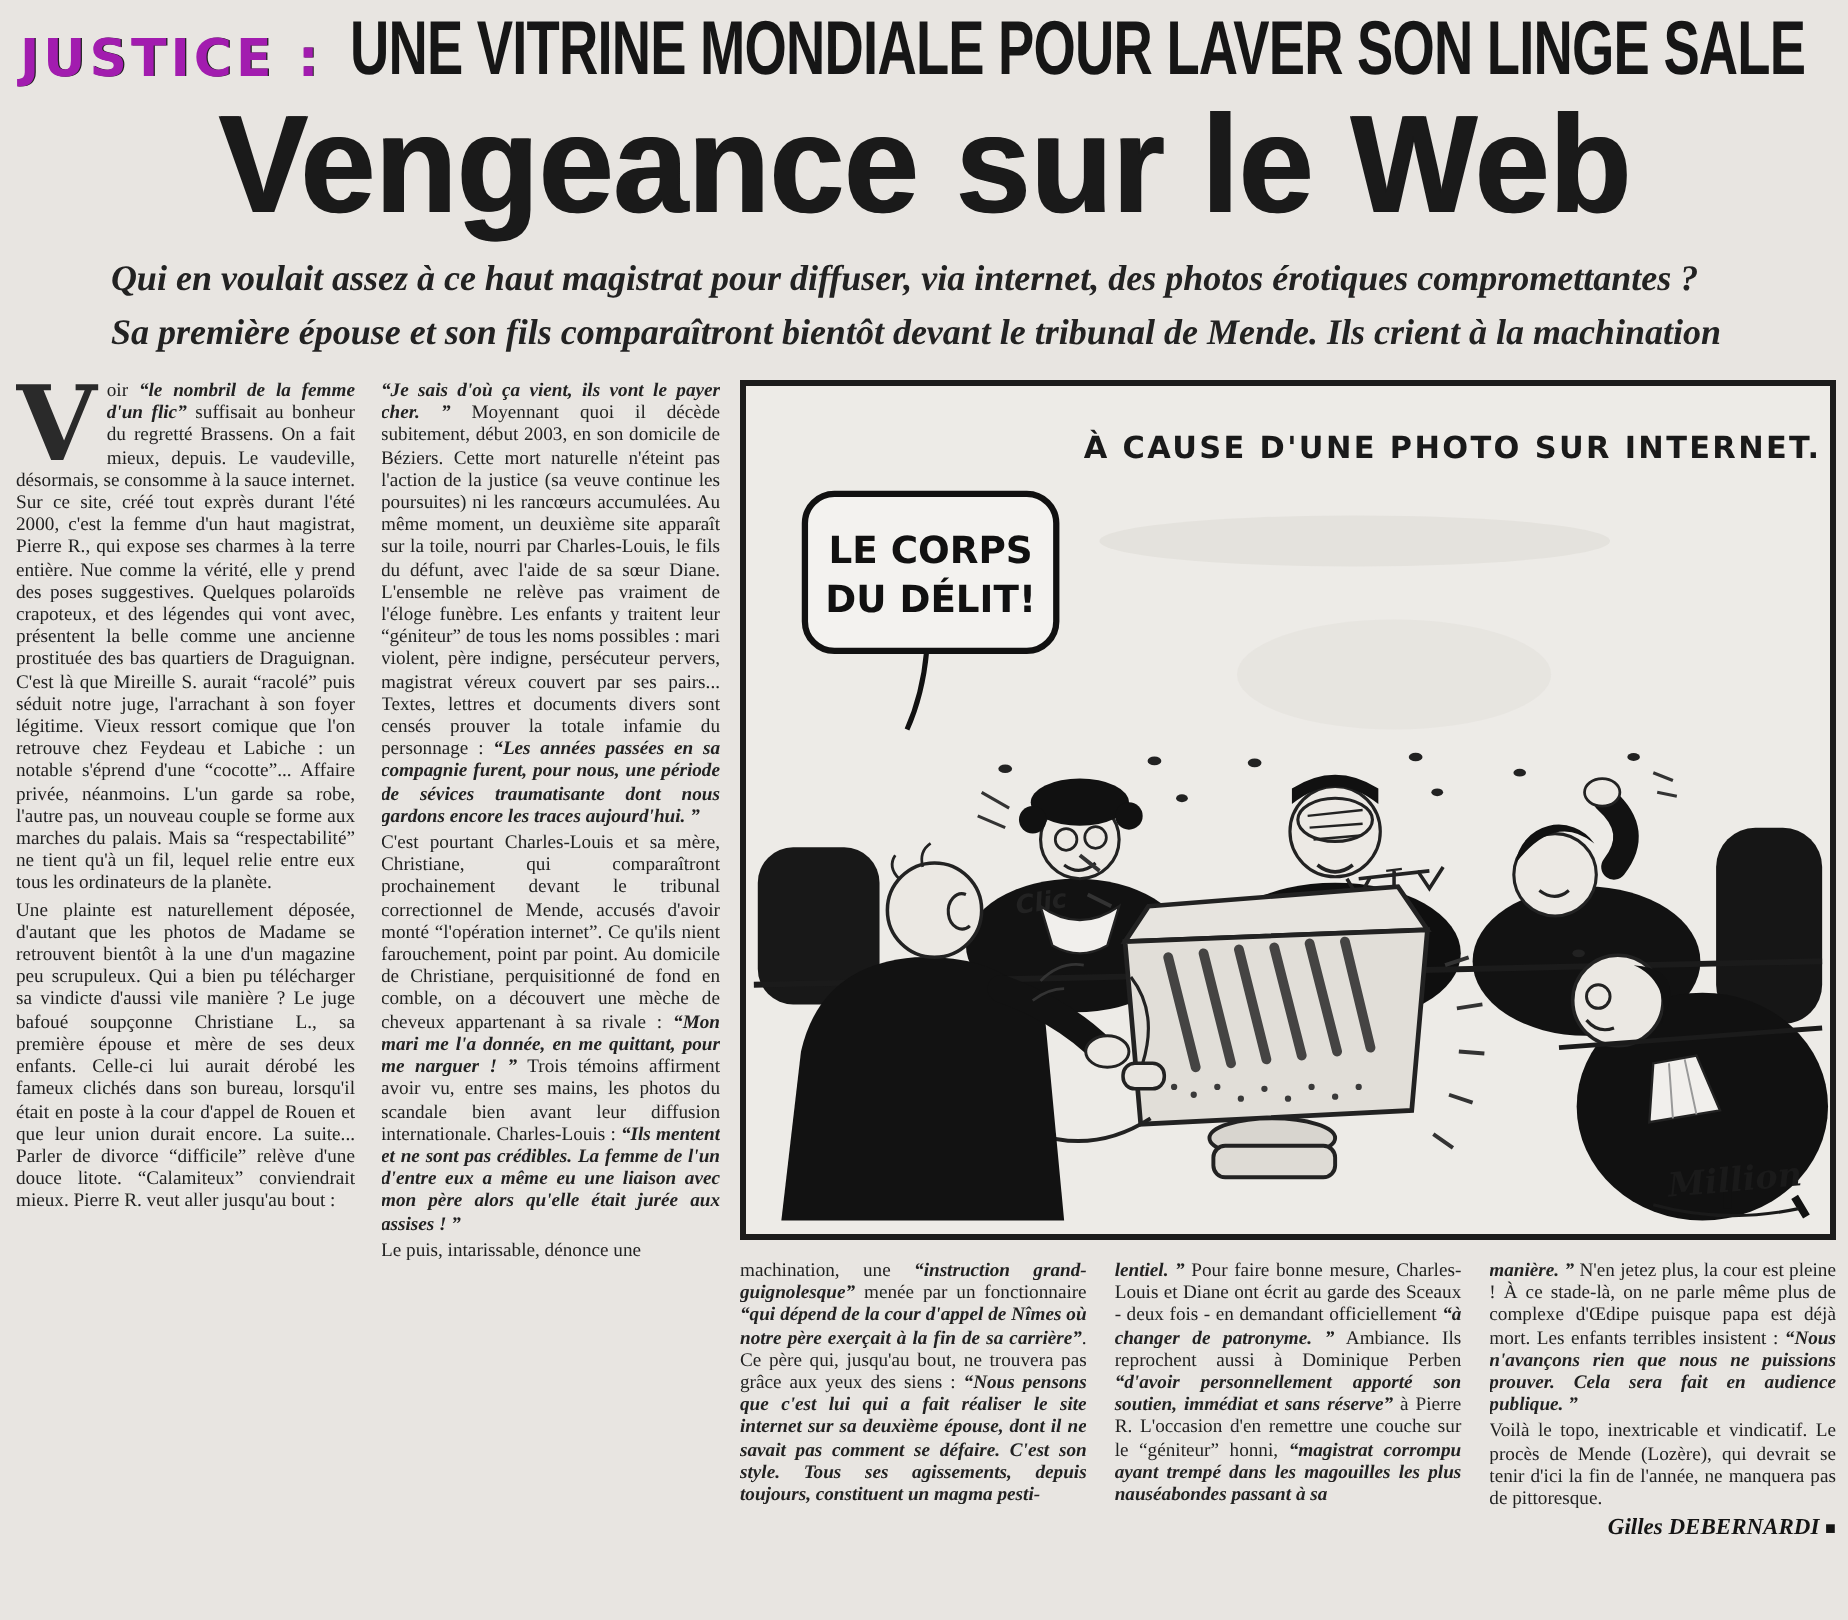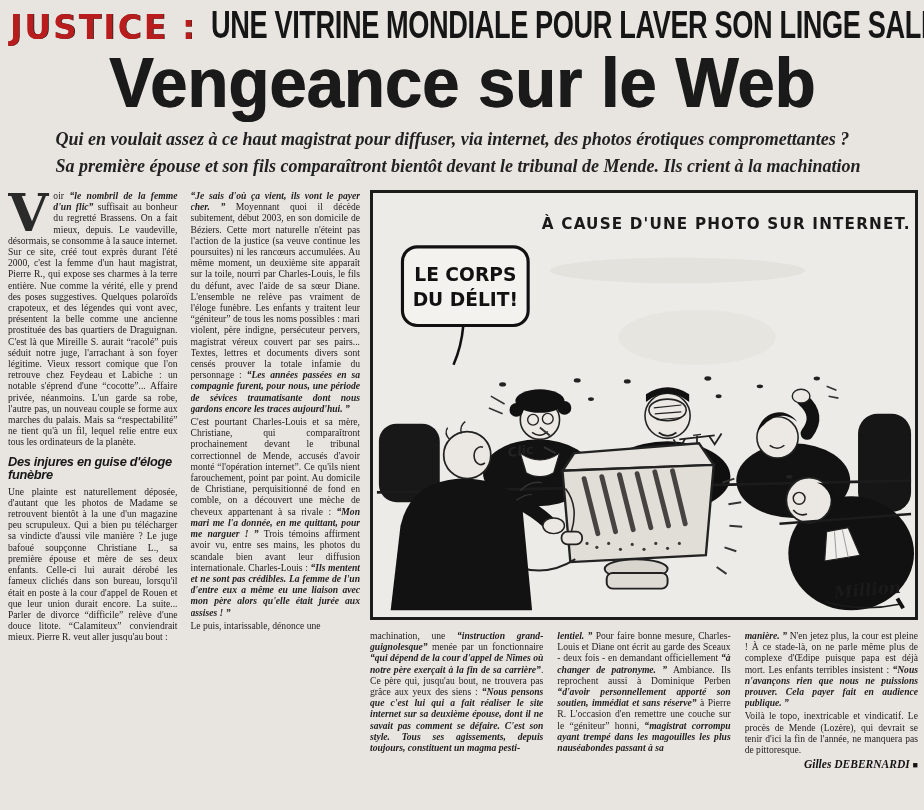--- a/index.html
+++ b/index.html
@@ -6,22 +6,22 @@
   body{width:924px;height:810px;overflow:hidden;background:#f6f5f3;}
   .page{
     position:relative;width:924px;height:810px;
     background:#e8e5e1;
     color:#1d1d1d;
     font-family:"Liberation Serif", serif;
   }
   
   .kicker-row{display:flex;align-items:baseline;gap:14px;padding:8px 4px 0 10px;white-space:nowrap;}
   .kicker{
-    font-family:"DejaVu Sans", sans-serif;font-weight:bold;font-size:33px;
-    letter-spacing:2px;color:#b91c1c;
+    font-family:"DejaVu Sans", sans-serif;font-weight:bold;font-size:26px;
+    letter-spacing:2px;color:#a21caf;
     text-shadow:0.6px 0 0 #222;
   }
   .kicker-title{
     font-family:"Liberation Sans", sans-serif;font-weight:bold;font-size:34px;
     display:inline-block;transform:scale(0.80,1.12);transform-origin:left bottom;
     letter-spacing:-0.5px;color:#161616;white-space:nowrap;
   }
   .main-title{
     text-align:center;margin:2px 0 0 0;
     font-family:"Liberation Sans", sans-serif;font-weight:bold;font-size:67px;
@@ -82,21 +82,20 @@
     <span class="kicker-title">UNE VITRINE MONDIALE POUR LAVER SON LINGE SALE</span>
   </div>
   <div class="main-title">Vengeance sur le Web</div>
   <div class="standfirst">Qui en voulait assez à ce haut magistrat pour diffuser, via internet, des photos érotiques compromettantes ? Sa première épouse et son fils comparaîtront bientôt devant le tribunal de Mende. Ils crient à la machination</div>
 
   <div class="content">
 
     <div class="left-cols">
       <div class="col">
           <p class="body-para"><span class="dropcap">V</span><span>oir </span><span class="q">“le nombril de la femme d'un flic”</span><span> suffisait au bonheur du regretté Brassens. On a fait mieux, depuis. Le vaudeville, désormais, se consomme à la sauce internet. Sur ce site, créé tout exprès durant l'été 2000, c'est la femme d'un haut magistrat, Pierre R., qui expose ses charmes à la terre entière. Nue comme la vérité, elle y prend des poses suggestives. Quelques polaroïds crapoteux, et des légendes qui vont avec, présentent la belle comme une ancienne prostituée des bas quartiers de Draguignan. C'est là que Mireille S. aurait “racolé” puis séduit notre juge, l'arrachant à son foyer légitime. Vieux ressort comique que l'on retrouve chez Feydeau et Labiche : un notable s'éprend d'une “cocotte”... Affaire privée, néanmoins. L'un garde sa robe, l'autre pas, un nouveau couple se forme aux marches du palais. Mais sa “respectabilité” ne tient qu'à un fil, lequel relie entre eux tous les ordinateurs de la planète.</span></p>
-          <h3 class="col-heading">Des injures en guise d'éloge funèbre</h3>
           <p class="body-para"><span>Une plainte est naturellement déposée, d'autant que les photos de Madame se retrouvent bientôt à la une d'un magazine peu scrupuleux. Qui a bien pu télécharger sa vindicte d'aussi vile manière ? Le juge bafoué soupçonne Christiane L., sa première épouse et mère de ses deux enfants. Celle-ci lui aurait dérobé les fameux clichés dans son bureau, lorsqu'il était en poste à la cour d'appel de Rouen et que leur union durait encore. La suite... Parler de divorce “difficile” relève d'une douce litote. “Calamiteux” conviendrait mieux. Pierre R. veut aller jusqu'au bout :</span></p>
         </div>
       <div class="col">
           <p class="body-para"><span class="q">“Je sais d'où ça vient, ils vont le payer cher. ”</span><span> Moyennant quoi il décède subitement, début 2003, en son domicile de Béziers. Cette mort naturelle n'éteint pas l'action de la justice (sa veuve continue les poursuites) ni les rancœurs accumulées. Au même moment, un deuxième site apparaît sur la toile, nourri par Charles-Louis, le fils du défunt, avec l'aide de sa sœur Diane. L'ensemble ne relève pas vraiment de l'éloge funèbre. Les enfants y traitent leur “géniteur” de tous les noms possibles : mari violent, père indigne, persécuteur pervers, magistrat véreux couvert par ses pairs... Textes, lettres et documents divers sont censés prouver la totale infamie du personnage : </span><span class="q">“Les années passées en sa compagnie furent, pour nous, une période de sévices traumatisante dont nous gardons encore les traces aujourd'hui. ”</span></p>
           <p class="body-para"><span>C'est pourtant Charles-Louis et sa mère, Christiane, qui comparaîtront prochainement devant le tribunal correctionnel de Mende, accusés d'avoir monté “l'opération internet”. Ce qu'ils nient farouchement, point par point. Au domicile de Christiane, perquisitionné de fond en comble, on a découvert une mèche de cheveux appartenant à sa rivale : </span><span class="q">“Mon mari me l'a donnée, en me quittant, pour me narguer ! ”</span><span> Trois témoins affirment avoir vu, entre ses mains, les photos du scandale bien avant leur diffusion internationale. Charles-Louis : </span><span class="q">“Ils mentent et ne sont pas crédibles. La femme de l'un d'entre eux a même eu une liaison avec mon père alors qu'elle était jurée aux assises ! ”</span></p>
           <p class="body-para"><span>Le puis, intarissable, dénonce une</span></p>
         </div>
     </div>
 
     <div class="right-zone">
@@ -233,21 +232,21 @@
       </div>
 
       <div class="bottom-cols">
         <div class="bcol">
             <p class="body-para"><span>machination, une </span><span class="q">“instruction grand-guignolesque”</span><span> menée par un fonctionnaire </span><span class="q">“qui dépend de la cour d'appel de Nîmes où notre père exerçait à la fin de sa carrière”</span><span>. Ce père qui, jusqu'au bout, ne trouvera pas grâce aux yeux des siens : </span><span class="q">“Nous pensons que c'est lui qui a fait réaliser le site internet sur sa deuxième épouse, dont il ne savait pas comment se défaire. C'est son style. Tous ses agissements, depuis toujours, constituent un magma pesti-</span></p>
           </div>
         <div class="bcol">
             <p class="body-para"><span class="q">lentiel. ”</span><span> Pour faire bonne mesure, Charles-Louis et Diane ont écrit au garde des Sceaux - deux fois - en demandant officiellement </span><span class="q">“à changer de patronyme. ”</span><span> Ambiance. Ils reprochent aussi à Dominique Perben </span><span class="q">“d'avoir personnellement apporté son soutien, immédiat et sans réserve”</span><span> à Pierre R. L'occasion d'en remettre une couche sur le “géniteur” honni, </span><span class="q">“magistrat corrompu ayant trempé dans les magouilles les plus nauséabondes passant à sa</span></p>
           </div>
         <div class="bcol">
-            <p class="body-para"><span class="q">manière. ”</span><span> N'en jetez plus, la cour est pleine ! À ce stade-là, on ne parle même plus de complexe d'Œdipe puisque papa est déjà mort. Les enfants terribles insistent : </span><span class="q">“Nous n'avançons rien que nous ne puissions prouver. Cela payer fait en audience publique. ”</span></p>
+            <p class="body-para"><span class="q">manière. ”</span><span> N'en jetez plus, la cour est pleine ! À ce stade-là, on ne parle même plus de complexe d'Œdipe puisque papa est déjà mort. Les enfants terribles insistent : </span><span class="q">“Nous n'avançons rien que nous ne puissions prouver. Cela sera fait en audience publique. ”</span></p>
             <p class="body-para"><span>Voilà le topo, inextricable et vindicatif. Le procès de Mende (Lozère), qui devrait se tenir d'ici la fin de l'année, ne manquera pas de pittoresque.</span></p>
             <p class="byline"><span>Gilles DEBERNARDI </span><span class="sq">■</span></p>
           </div>
       </div>
 
     </div>
   </div>
 </div>
 
 </body></html>

